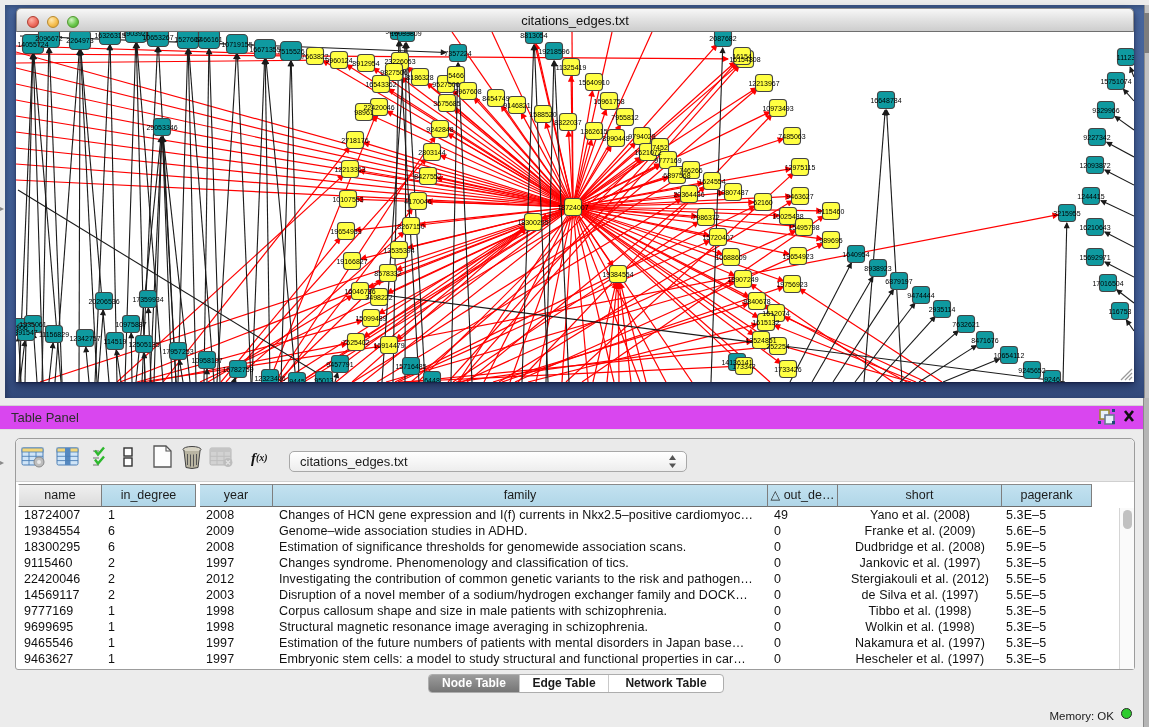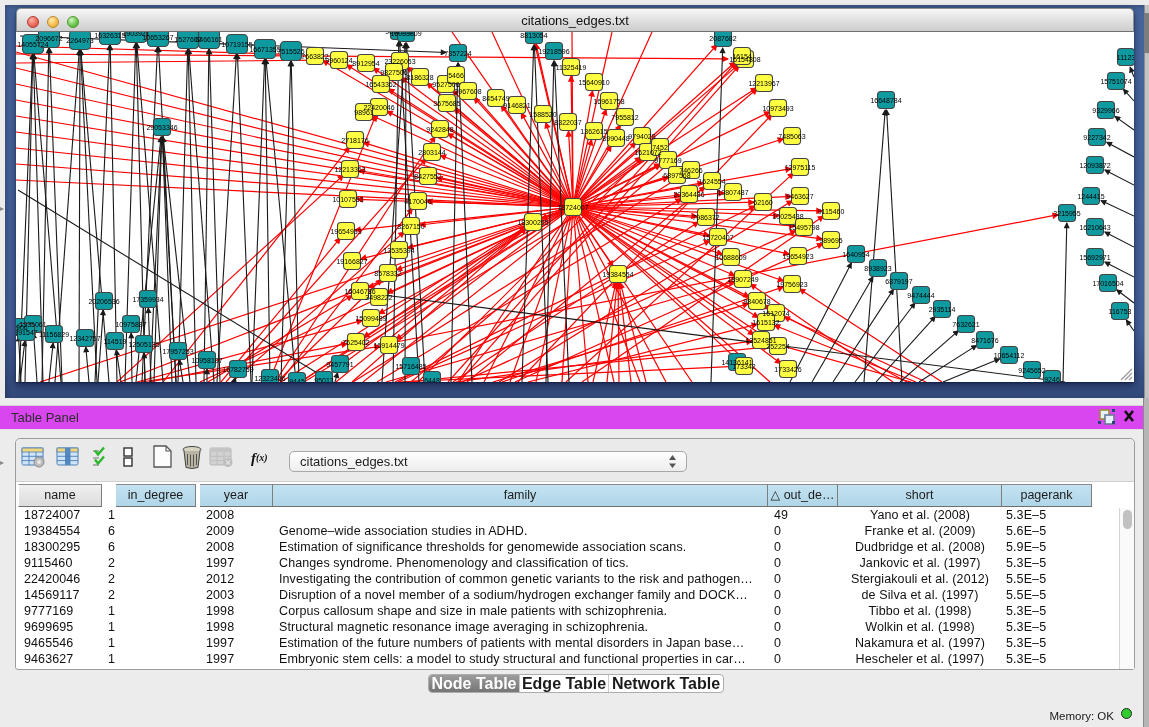--- a/index.html
+++ b/index.html
@@ -30,21 +30,21 @@
 #dropdown { position:absolute; left:273px; top:12px; width:398px; height:21px; background:linear-gradient(#ffffff,#ededed);
   border:1px solid #a8a8a8; border-radius:5px; font-size:13px; color:#1c1c1c; line-height:19px; padding-left:10px;}
 .hdr { position:absolute; top:45px; height:23px; background:linear-gradient(#c3e2f0,#b0d6e8); border-right:1px solid #7e7e7e;
   border-top:1px solid #8a8a8a; border-bottom:1px solid #6e6e6e; font-size:12.5px; color:#1c1c1c; text-align:center; line-height:21px;}
 .trow { position:absolute; left:0px; height:16px; width:1118px; font-size:12.5px; color:#101010; letter-spacing:0.1px; }
 .trow span { position:absolute; top:1px; white-space:nowrap; }
 .trow .ctr { text-align:center; }
 #vscroll { position:absolute; left:1103px; top:69px; width:15px; height:161px; background:#fafafa; border-left:1px solid #d5d5d5;}
 #vthumb { position:absolute; left:3px; top:2px; width:9px; height:19px; background:#c1c1c1; border-radius:5px; }
 #tabs { position:absolute; left:428px; top:276px; height:19px; display:flex; border:1px solid #adadad; border-radius:4px; overflow:hidden; background:#fff;}
-.tab { font-size:16px; font-weight:bold; color:#1a1a1a; line-height:17px; text-align:center; }
+.tab { font-size:12px; font-weight:bold; color:#1a1a1a; line-height:17px; text-align:center; }
 .tab.sel { background:linear-gradient(#9c9c9c,#757575); color:#fff; }
 .tab + .tab { border-left:1px solid #c9c9c9; }
 #mem { position:absolute; right:30px; top:312px; font-size:11.5px; color:#1a1a1a;}
 #memdot { position:absolute; right:12px; top:310px; width:11px; height:11px; border-radius:50%; background:#2ecc2e; border:1px solid #2a2a2a; }
 .chev { position:absolute; left:0px; width:5px; height:9px; color:#888; font-size:8px; line-height:9px;}
 </style></head>
 <body>
 <div id="app">
 <div id="mdi"></div>
 <div id="win">
@@ -664,34 +664,35 @@
       <text x="235" y="24" font-size="15" font-style="italic" font-weight="bold" font-family="Liberation Serif,serif" fill="#111">f</text>
       <text x="240" y="22" font-size="10" font-style="italic" font-weight="bold" font-family="Liberation Serif,serif" fill="#111">(x)</text>
     </svg>
     <div id="dropdown">citations_edges.txt
       <svg style="position:absolute;right:9px;top:3px" width="9" height="14" xmlns="http://www.w3.org/2000/svg">
               <path d="M4.5 0 L8 5 L1 5 z M4.5 13 L1 8.5 L8 8.5 z" fill="#555"></path>
             </svg>
     </div>
   </div>
   <div class="hdr" style="left:2px;width:84px;background:linear-gradient(#f0f0f0,#dcdcdc);border-left:1px solid #fff;">name</div>
-  <div class="hdr" style="left:100px;width:80px;">in_degree</div>
+  <div class="hdr" style="left:86px;width:94px;">in_degree</div>
   <div class="hdr" style="left:184px;width:73px;">year</div>
   <div class="hdr" style="left:257px;width:495px;">family</div>
   <div class="hdr" style="left:752px;width:70px;">△ out_de…</div>
   <div class="hdr" style="left:822px;width:164px;">short</div>
   <div class="hdr" style="left:986px;width:90px;">pagerank</div>
   <div id="vscroll">
           <div id="vthumb"></div>
         </div>
  </div>
 <div class="trow" style="top:109px">
 <span style="left:24px">18724007</span>
         <span style="left:108px">1</span>
 <span style="left:206px">2008</span>
+        <span style="left:279px">Changes of HCN gene expression and I(f) currents in Nkx2.5–positive cardiomyoc…</span>
 <span style="left:774px">49</span>
         <span class="ctr" style="left:838px;width:164px">Yano et al. (2008)</span>
 <span style="left:1006px">5.3E–5</span>
       </div>
 <div class="trow" style="top:125px">
 <span style="left:24px">19384554</span>
         <span style="left:108px">6</span>
 <span style="left:206px">2009</span>
         <span style="left:279px">Genome–wide association studies in ADHD.</span>
 <span style="left:774px">0</span>

